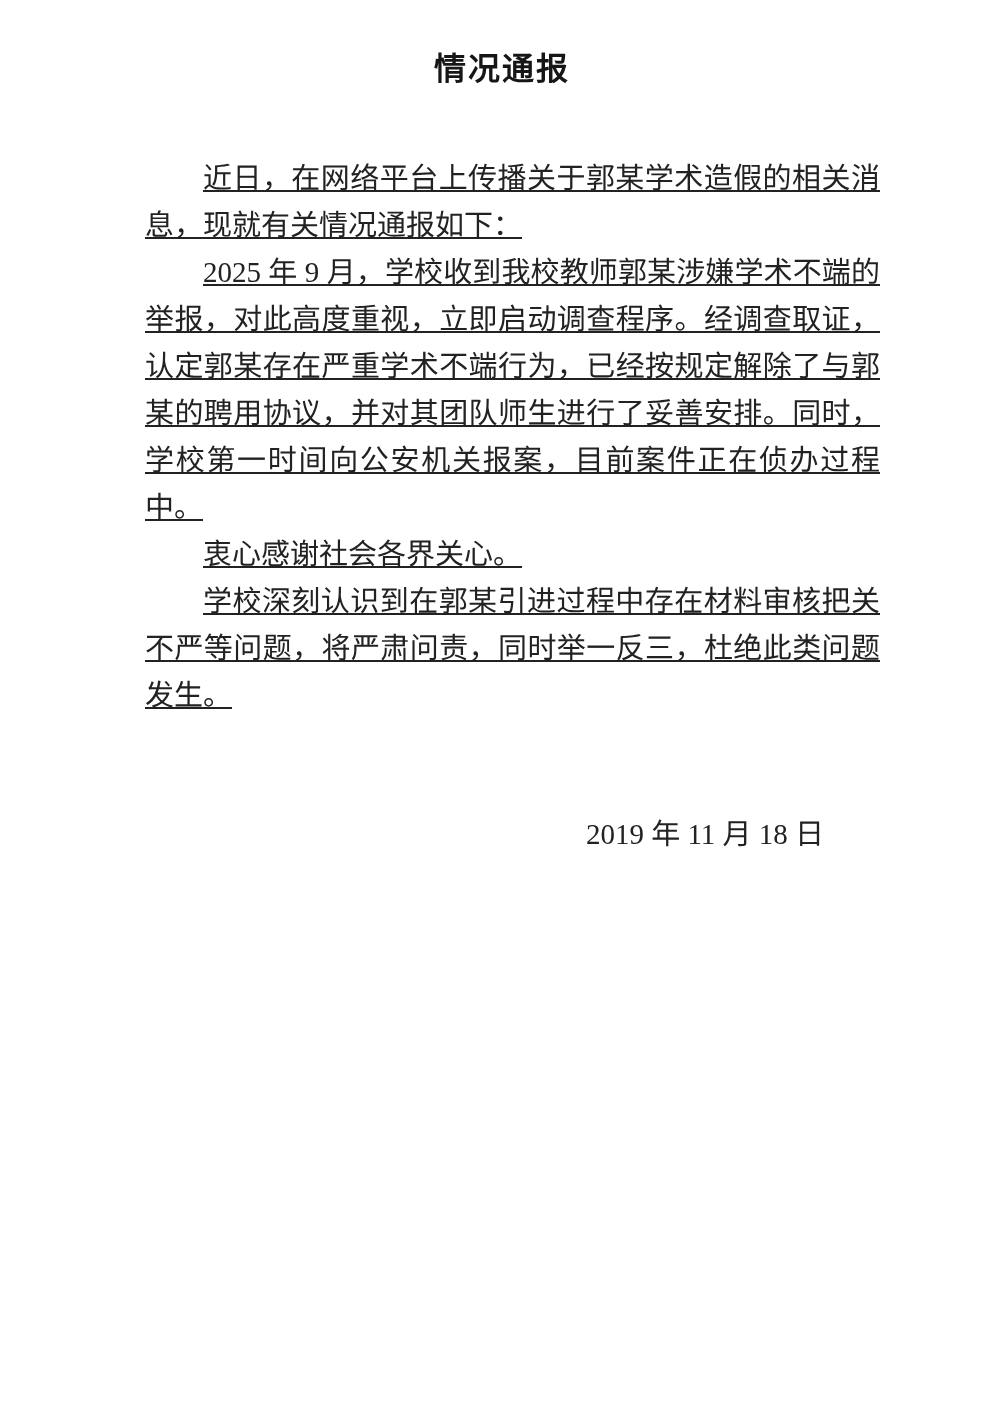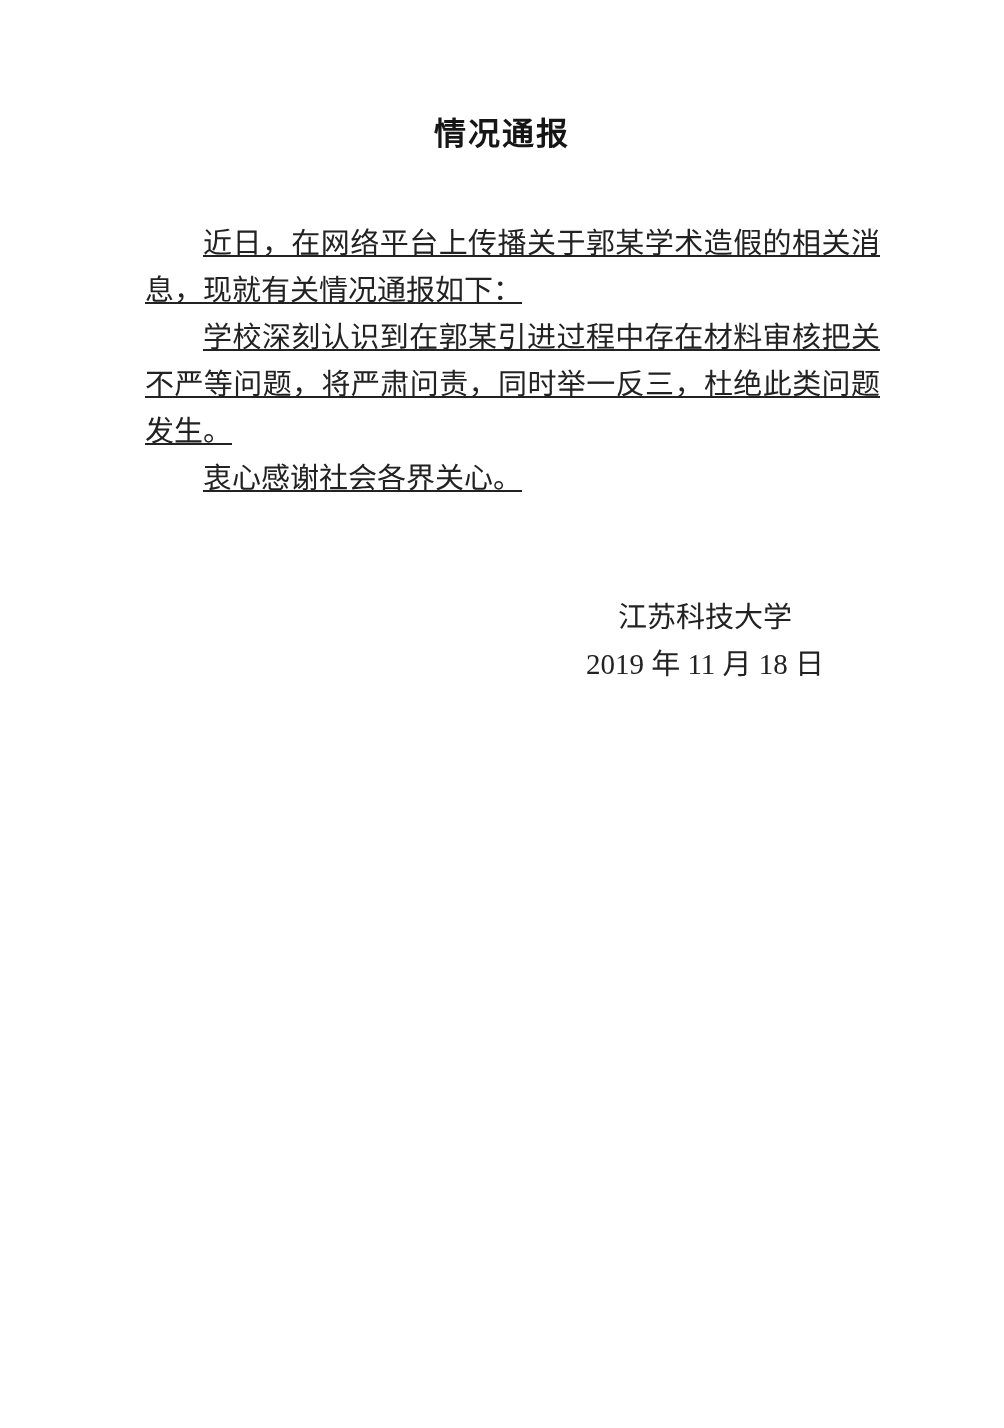--- a/index.html
+++ b/index.html
@@ -10,21 +10,21 @@
   .page {
     position: relative;
     width: 1004px;
     height: 1428px;
     background: #ffffff;
     color: #1e1e1e;
     overflow: hidden;
   }
   .doc-title {
     margin: 0;
-    padding-top: 114px;
+    padding-top: 49px;
     text-align: center;
     font-family: "Liberation Sans", "DejaVu Sans", sans-serif;
     font-weight: 700;
     font-size: 32px;
     line-height: 40px;
     letter-spacing: 2px;
     color: #161616;
   }
   .doc-body {
     margin: 66px 124px 0 145px;
@@ -54,22 +54,22 @@
 </style>
 </head>
 <body>
 
 <div class="page">
 
   <h1 class="doc-title">情况通报</h1>
 
   <div class="doc-body">
     <p>近日，在网络平台上传播关于郭某学术造假的相关消息，现就有关情况通报如下：</p>
+    <p>2025 年 9 月，学校收到我校教师郭某涉嫌学术不端的举报，对此高度重视，立即启动调查程序。经调查取证，认定郭某存在严重学术不端行为，已经按规定解除了与郭某的聘用协议，并对其团队师生进行了妥善安排。同时，学校第一时间向公安机关报案，目前案件正在侦办过程中。</p>
+    <p>衷心感谢社会各界关心。</p>
     <p>学校深刻认识到在郭某引进过程中存在材料审核把关不严等问题，将严肃问责，同时举一反三，杜绝此类问题发生。</p>
-    <p>衷心感谢社会各界关心。</p>
   </div>
 
   <div class="signature-block">
-    <div>江苏科技大学</div>
     <div>2019 年 11 月 18 日</div>
   </div>
 
 </div>
 
 </body></html>

